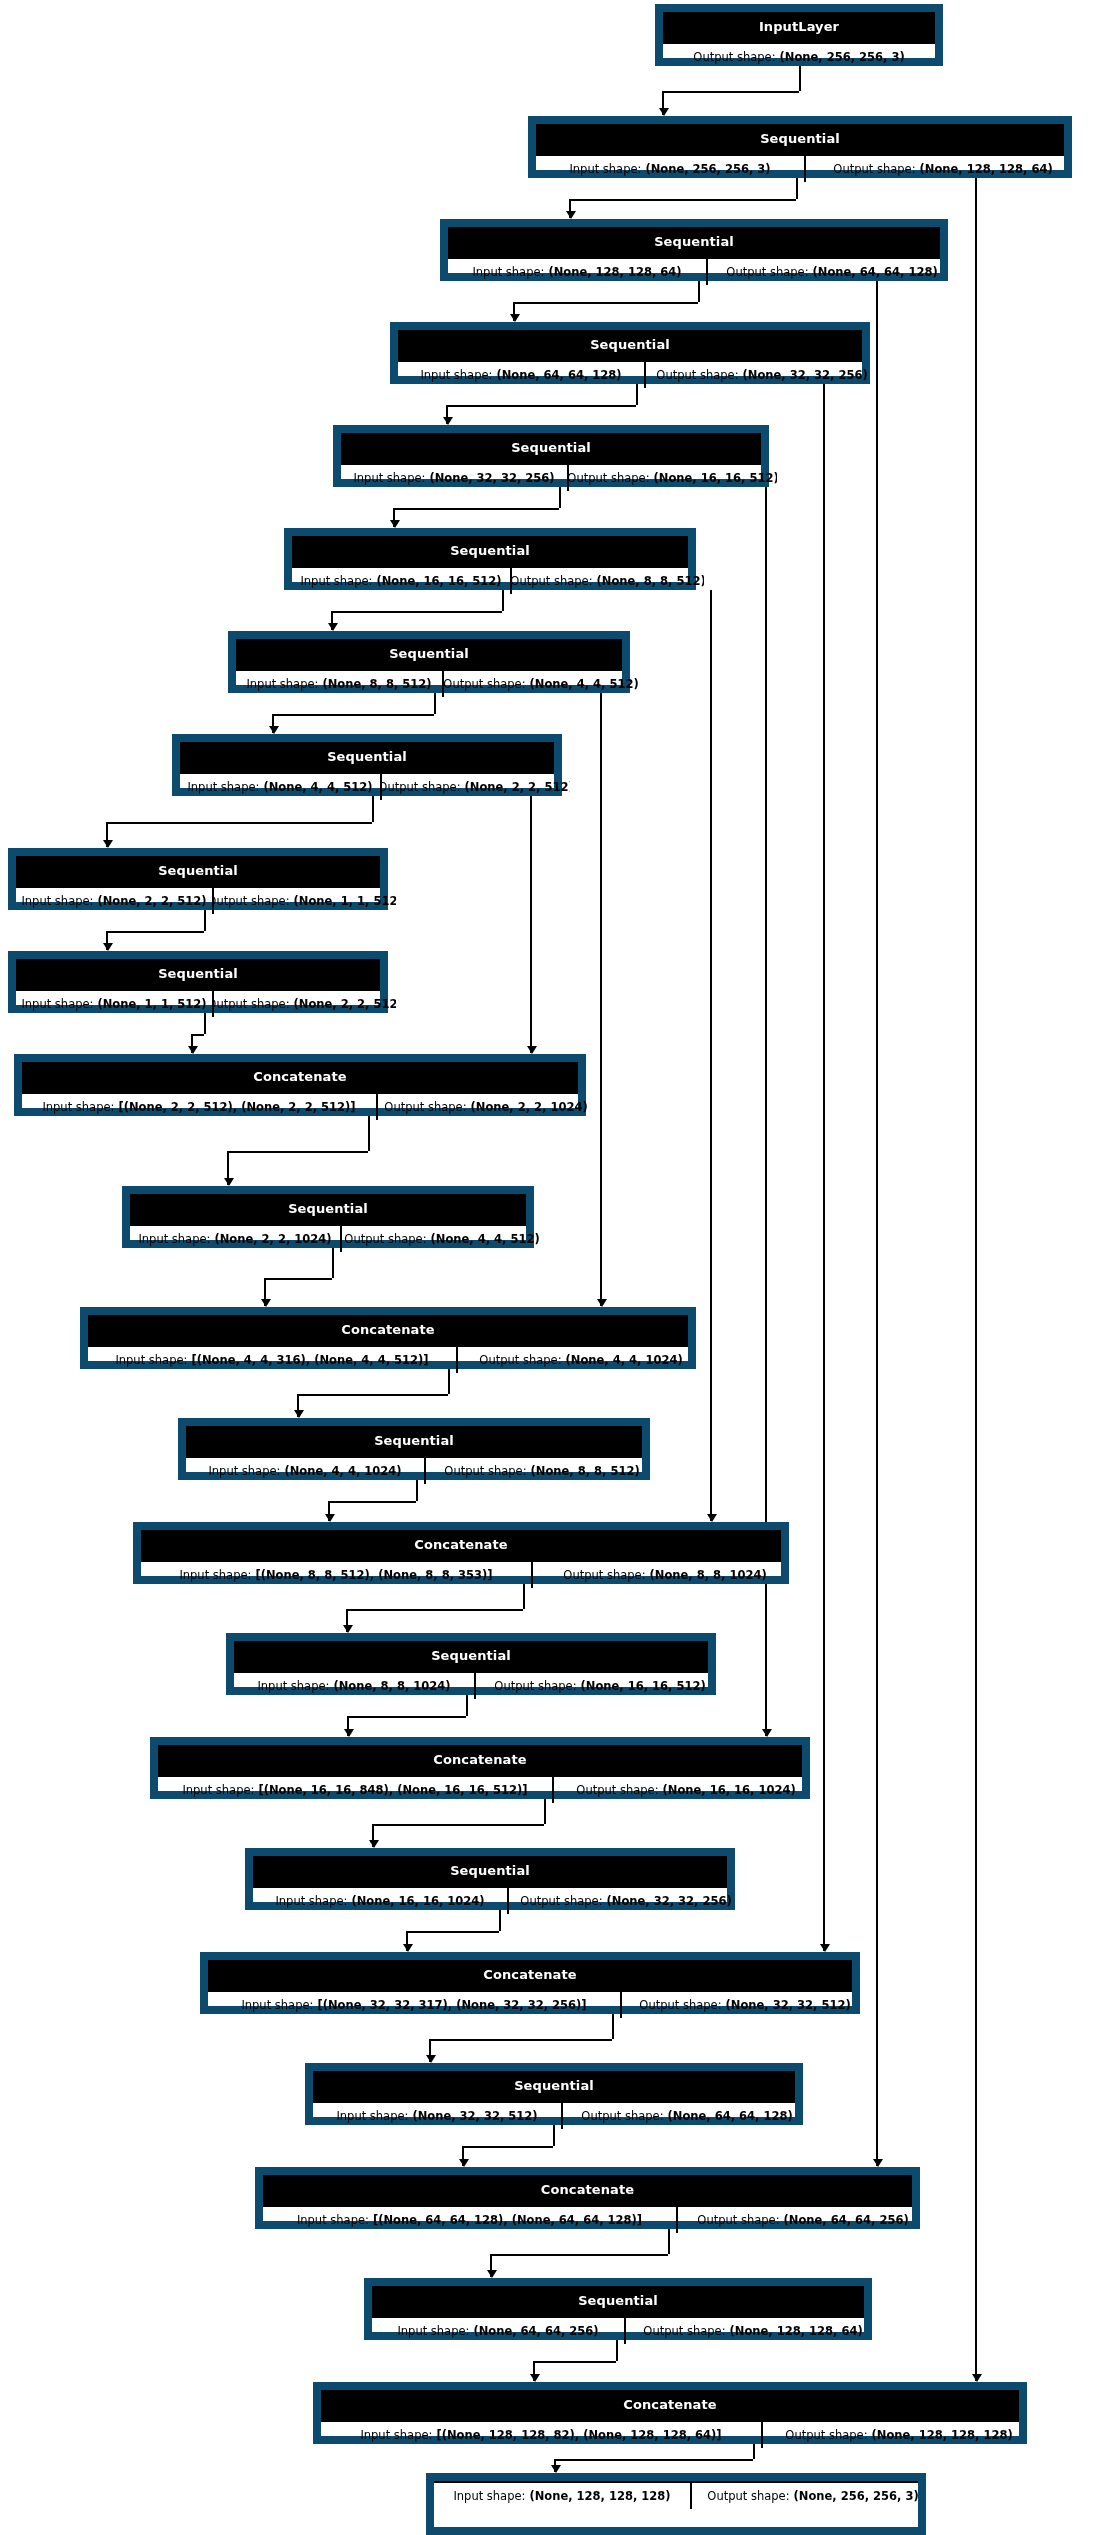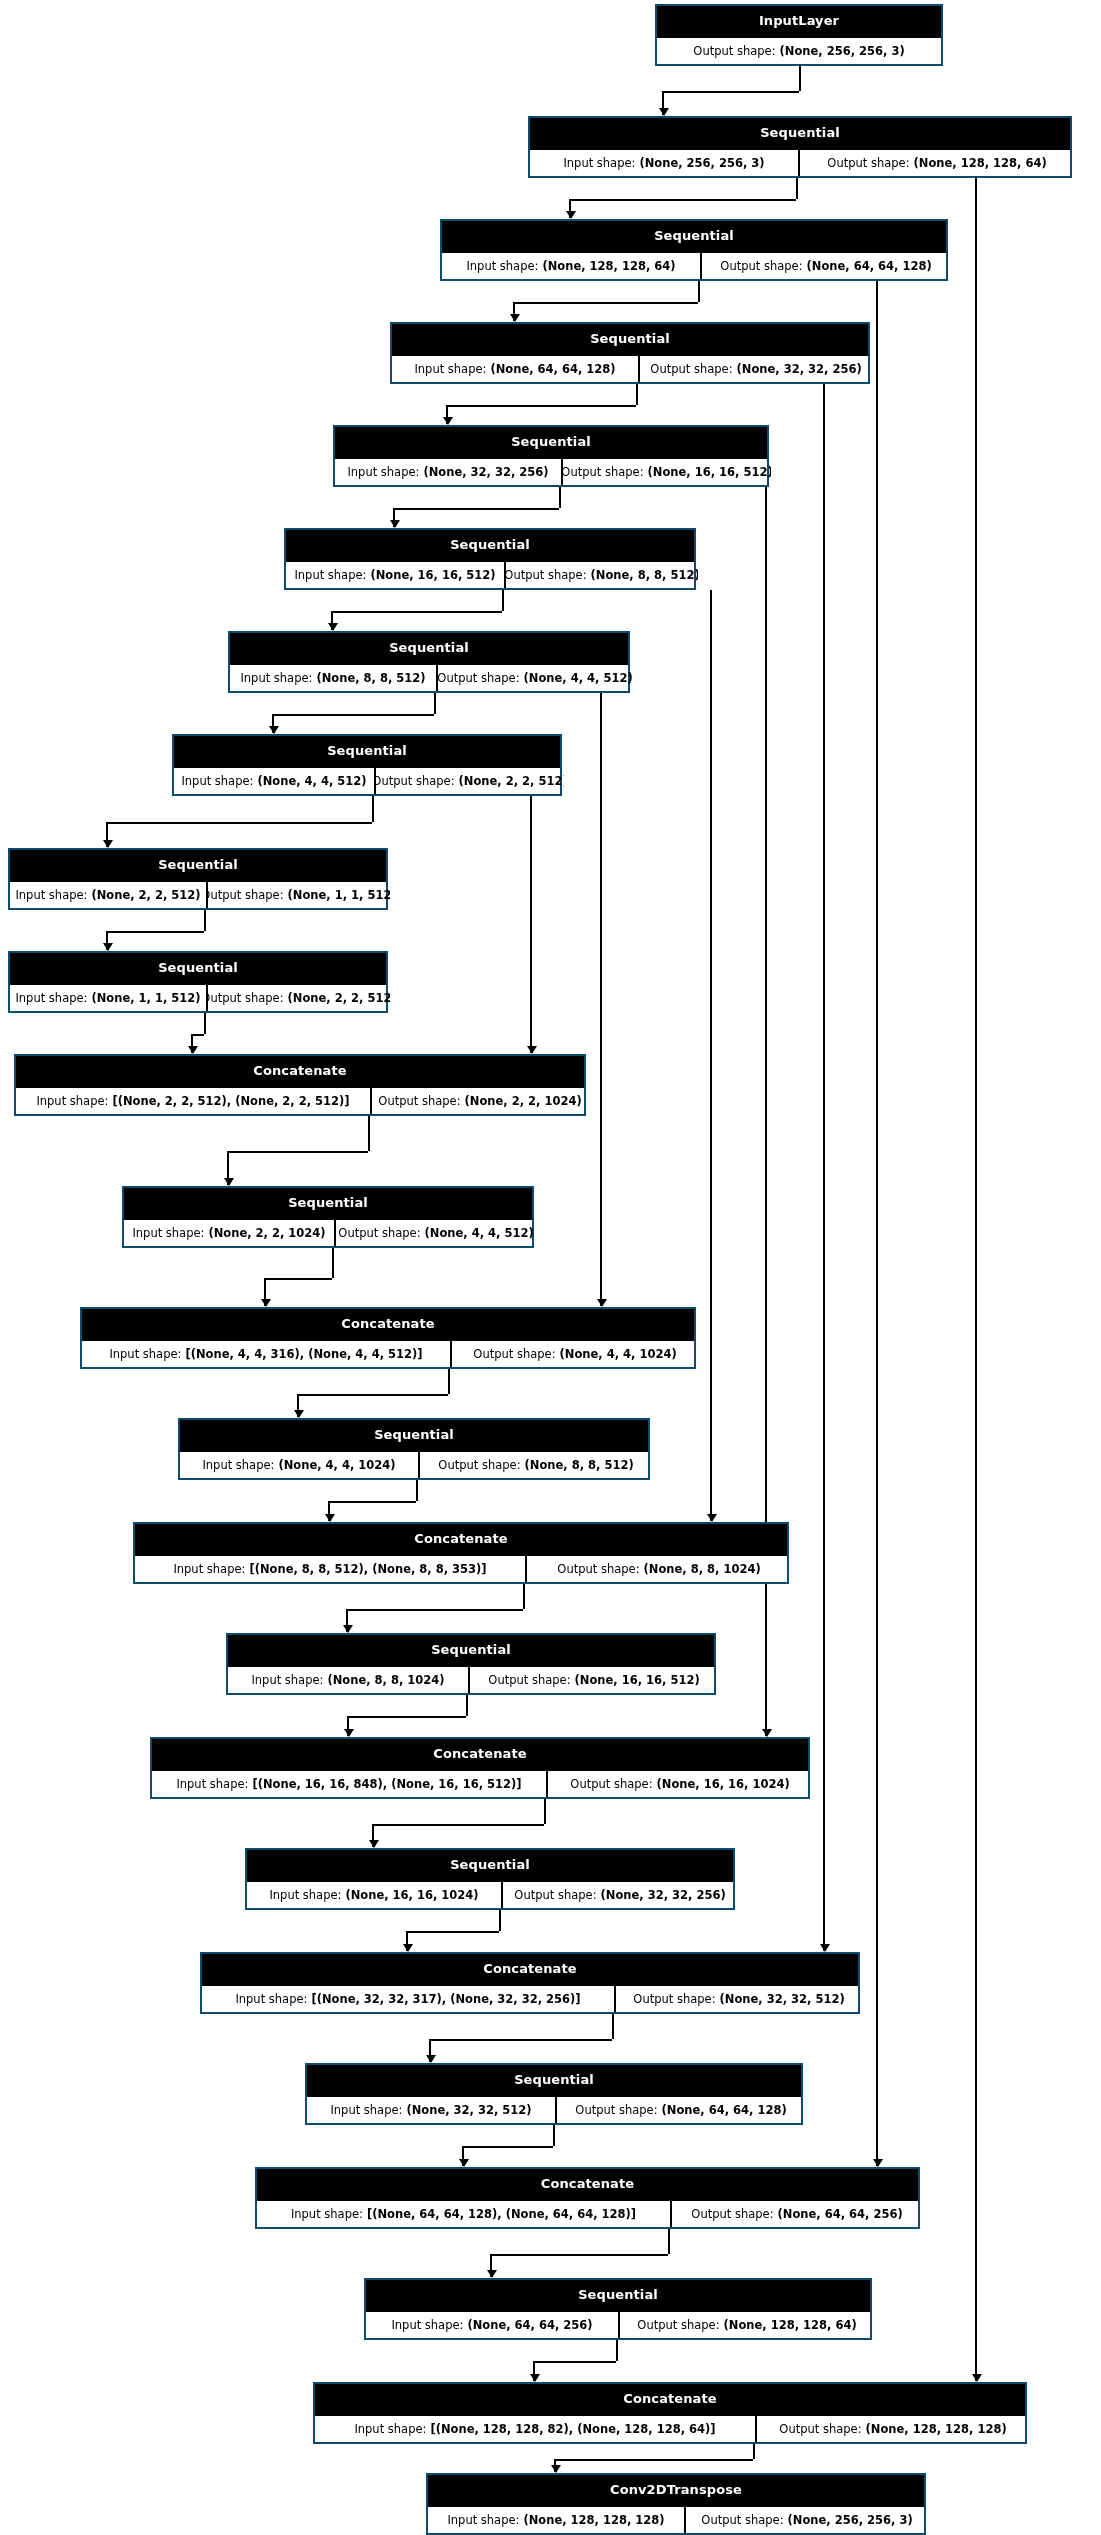--- a/index.html
+++ b/index.html
@@ -1,19 +1,19 @@
 <!DOCTYPE html>
 <html><head>
 <meta charset="utf-8">
 <style>
   html,body{margin:0;padding:0;background:#ffffff;}
   body{font-family:"DejaVu Sans","Liberation Sans",sans-serif;}
   #canvas{position:relative;width:1101px;height:2535px;background:#fff;overflow:hidden;}
 
-  .node{position:absolute;border:2px solid #0c4a6e;background:#fff;box-sizing:border-box;}
+  .node{position:absolute;border:8px solid #0c4a6e;background:#fff;box-sizing:border-box;}
   .node .title{
     background:#000;color:#fff;text-align:center;
     font-weight:bold;font-size:13px;line-height:30px;height:30px;
     letter-spacing:.1px;white-space:nowrap;overflow:hidden;
   }
   .node .shapes{display:flex;height:28px;border-top:2px solid #000;box-sizing:border-box;}
   .node .cell{
     flex:0 0 auto;display:flex;align-items:center;justify-content:center;
     font-size:11.5px;color:#000;white-space:nowrap;padding:0 7px;box-sizing:border-box;
     overflow:hidden;
@@ -434,21 +434,20 @@
             <span class="lbl">Input shape:</span>
             <span class="val">[(None, 128, 128, 82), (None, 128, 128, 64)]</span>
           </div>
           <div class="cell" style="width: 274px;">
             <span class="lbl">Output shape:</span>
             <span class="val">(None, 128, 128, 128)</span>
           </div>
         </div>
       </div>
       <div class="node" style="left: 426px; top: 2473px; width: 500px; height: 62px;">
-        <div class="title">Conv2DTranspose</div>
         <div class="shapes">
           <div class="cell" style="width: 256px;">
             <span class="lbl">Input shape:</span>
             <span class="val">(None, 128, 128, 128)</span>
           </div>
           <div class="cell" style="width: 244px;">
             <span class="lbl">Output shape:</span>
             <span class="val">(None, 256, 256, 3)</span>
           </div>
         </div>

